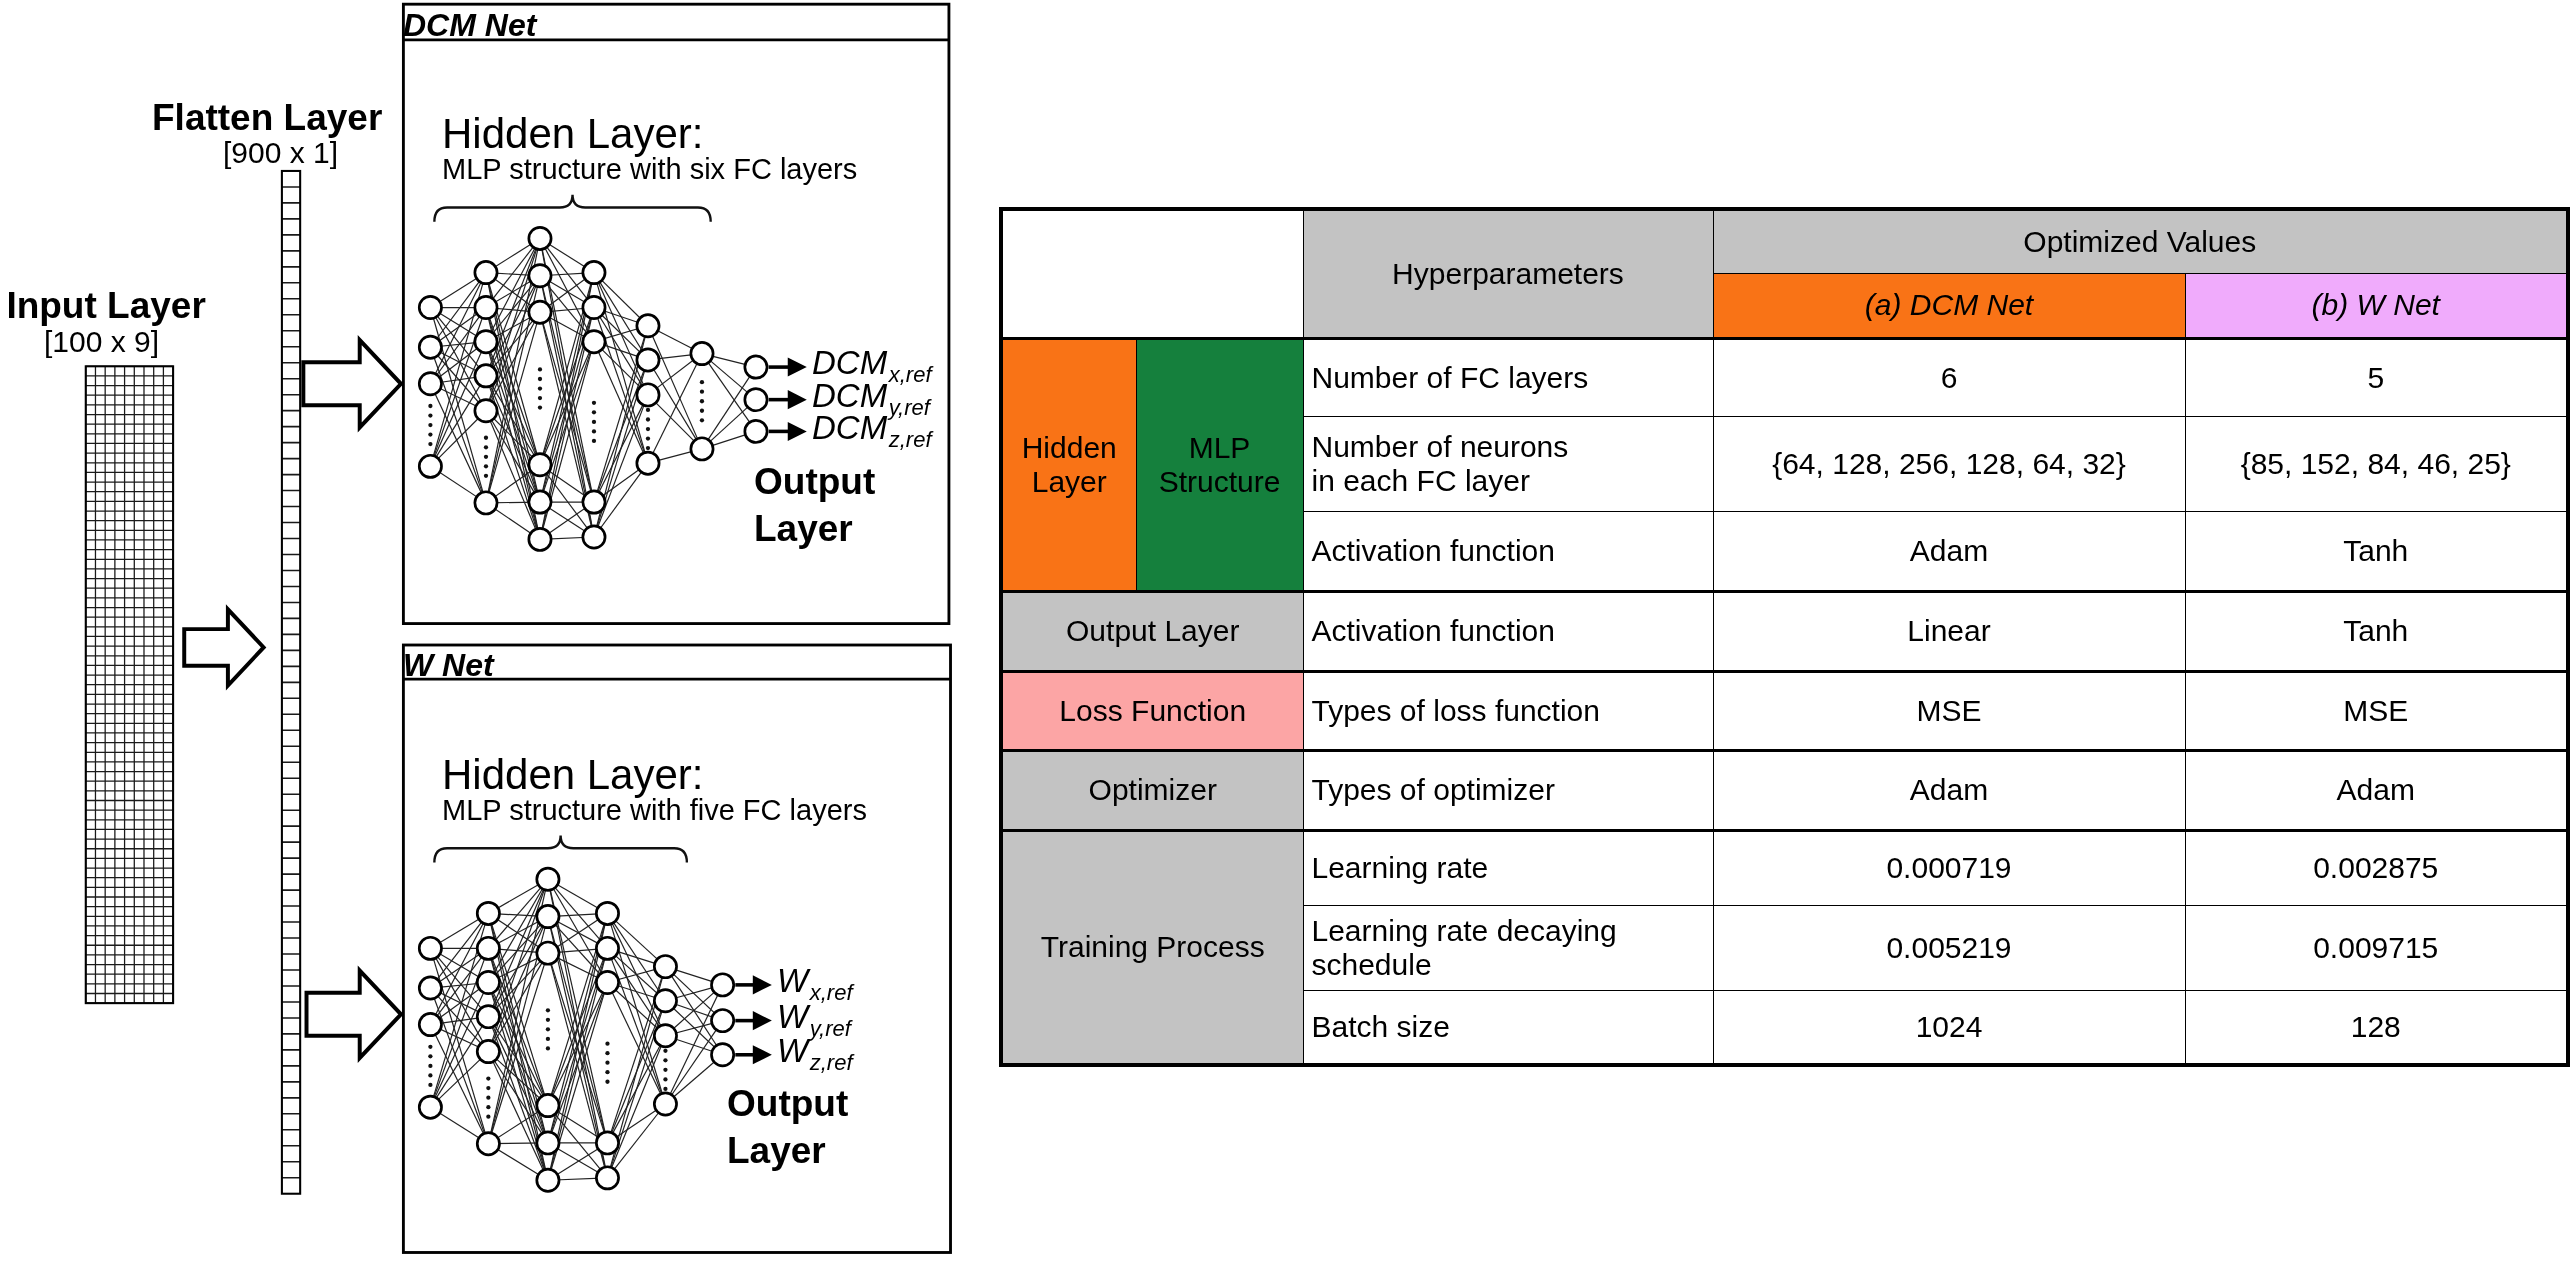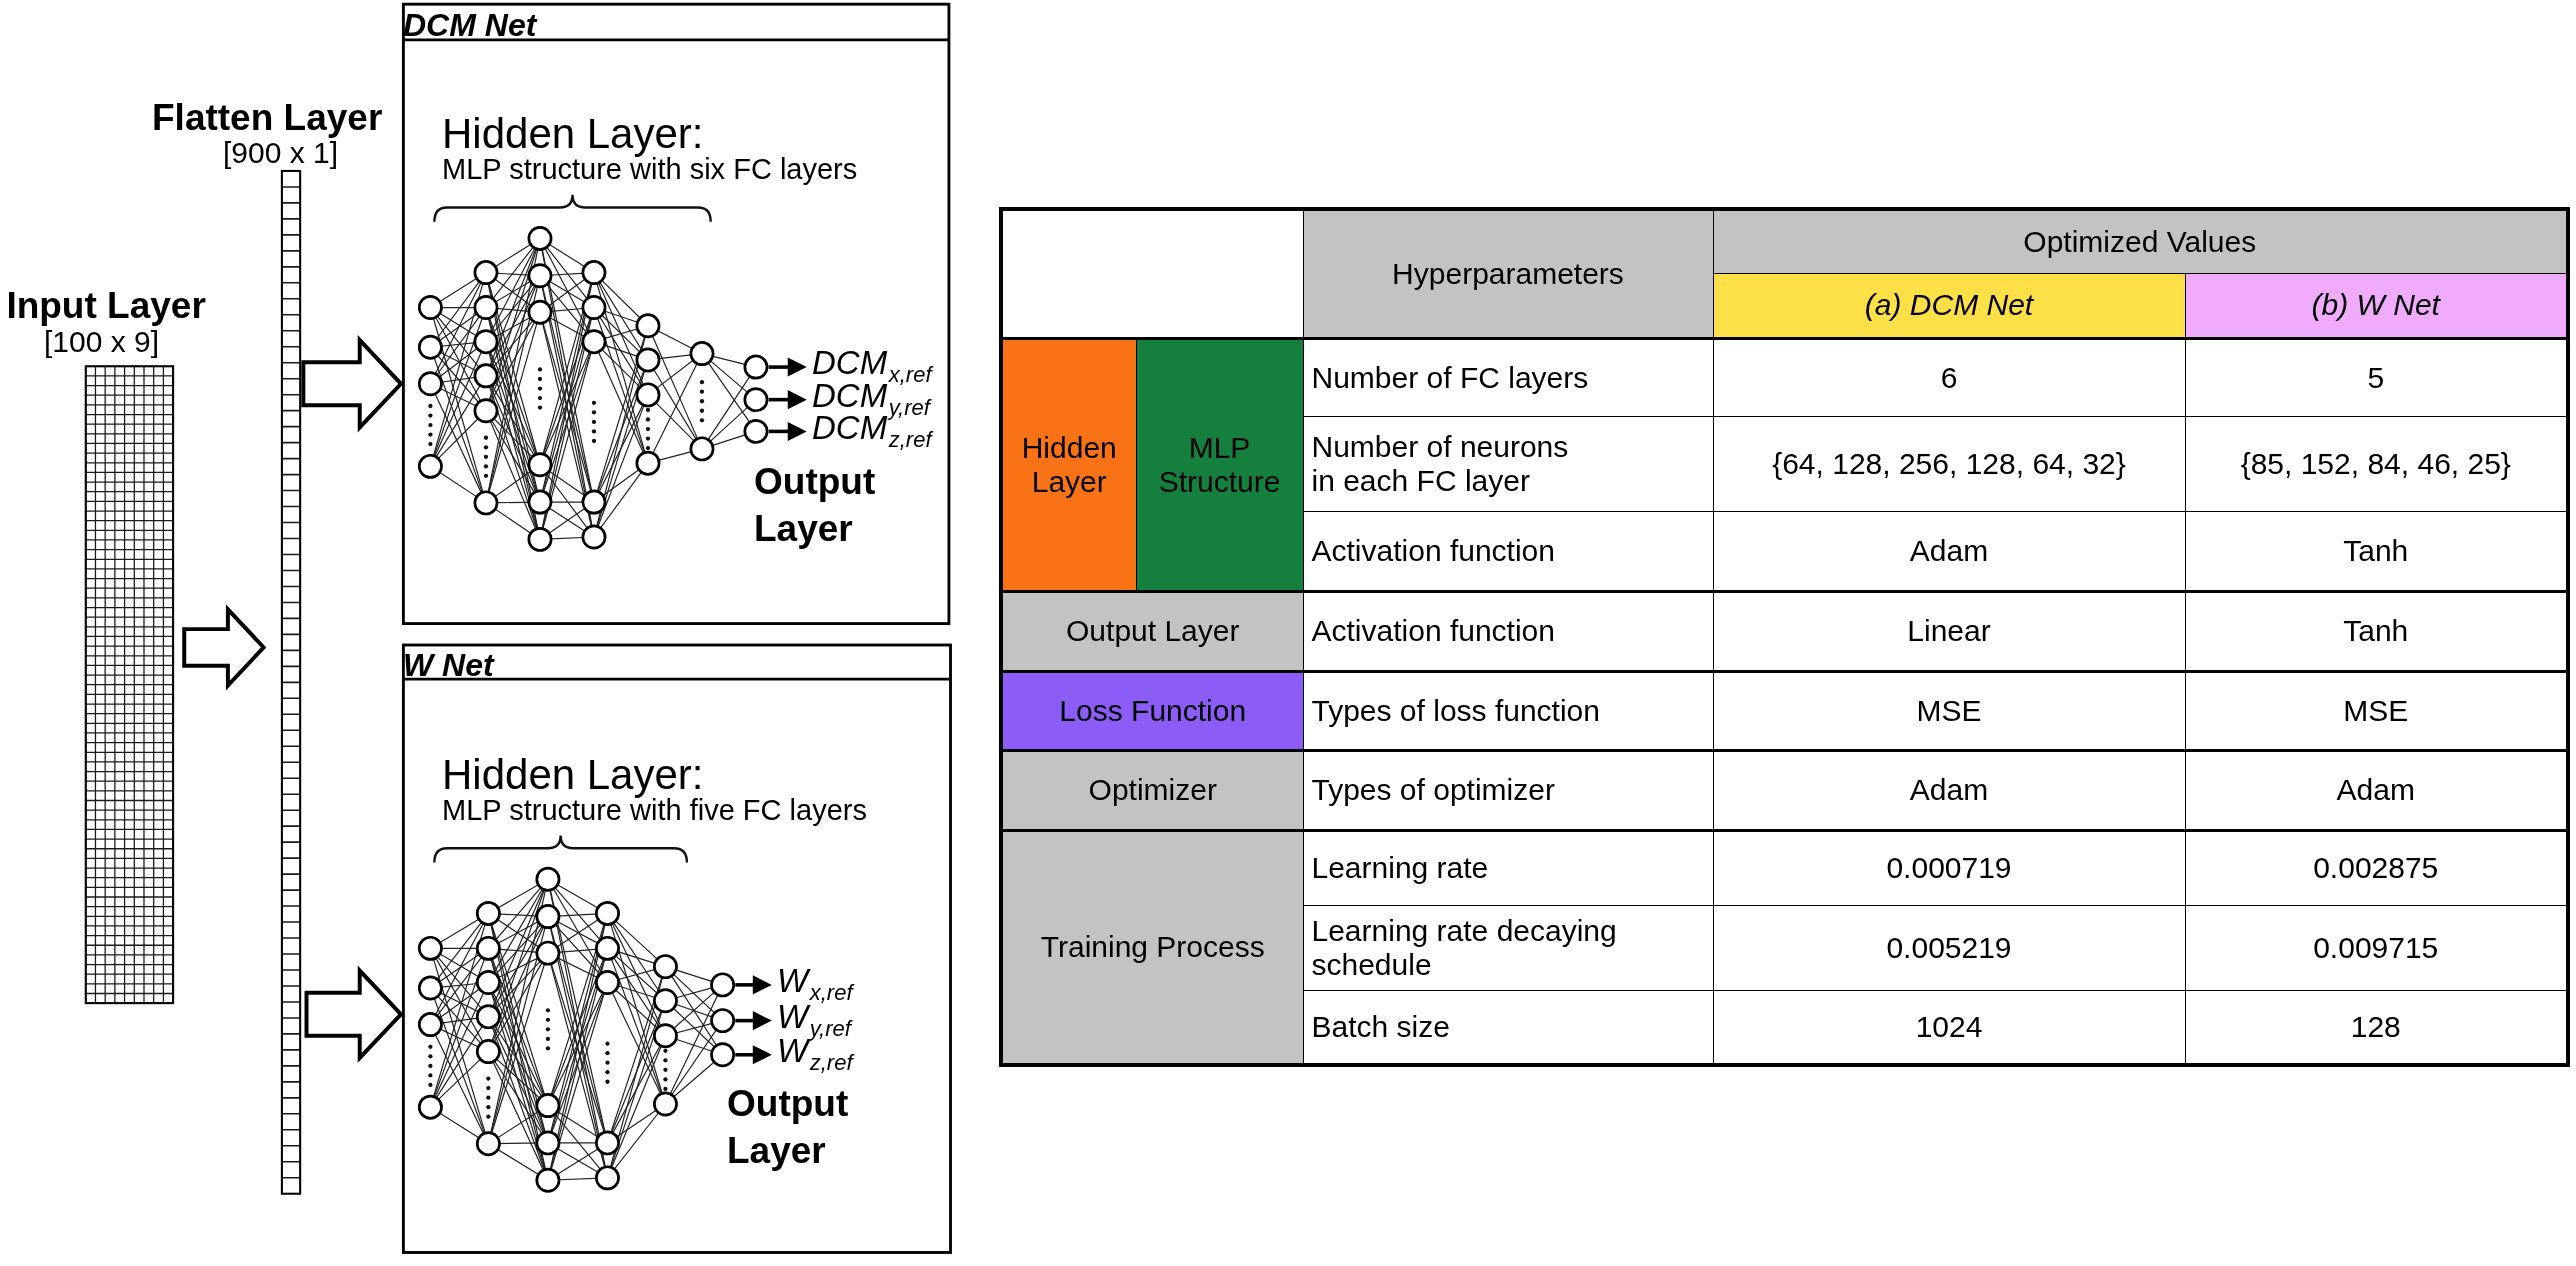--- a/index.html
+++ b/index.html
@@ -478,21 +478,21 @@
       <col style="width:472px">
       <col style="width:383px">
   </colgroup>
   <tbody>
   <tr style="height:64px">
     <td colspan="2" rowspan="2" class="whitecell"></td>
     <td rowspan="2" class="gray hb" style="background: rgb(195, 195, 195);">Hyperparameters</td>
     <td colspan="2" class="gray hb" style="background: rgb(195, 195, 195);">Optimized Values</td>
   </tr>
   <tr style="height:65px">
-    <td class="gray hb it" style="background: #fde047;">(a) DCM Net</td>
+    <td class="gray hb it" style="background: #f97316;">(a) DCM Net</td>
     <td class="gray hb it" style="background: #f0abfc;">(b) W Net</td>
   </tr>
   <tr class="sect" style="height:78px">
     <td rowspan="3" class="gray hb" style="background: #f97316;">Hidden Layer</td>
     <td rowspan="3" class="gray hb" style="background: #15803d;">MLP Structure</td>
     <td class="pname">Number of FC layers</td>
     <td class="val">6</td>
     <td class="val">5</td>
   </tr>
   <tr style="height:95px">
@@ -506,21 +506,21 @@
     <td class="val">Adam</td>
     <td class="val">Tanh</td>
   </tr>
   <tr class="sect" style="height:80px">
     <td colspan="2" class="gray hb" style="background: rgb(195, 195, 195);">Output Layer</td>
     <td class="pname">Activation function</td>
     <td class="val">Linear</td>
     <td class="val">Tanh</td>
   </tr>
   <tr class="sect" style="height:79px">
-    <td colspan="2" class="gray hb" style="background: #8b5cf6; text-align: center;">Loss Function</td>
+    <td colspan="2" class="gray hb" style="background: #fca5a5; text-align: center;">Loss Function</td>
     <td class="pname">Types of loss function</td>
     <td class="val">MSE</td>
     <td class="val">MSE</td>
   </tr>
   <tr class="sect" style="height:80px">
     <td colspan="2" class="gray hb" style="background: rgb(195, 195, 195);">Optimizer</td>
     <td class="pname">Types of optimizer</td>
     <td class="val">Adam</td>
     <td class="val">Adam</td>
   </tr>

